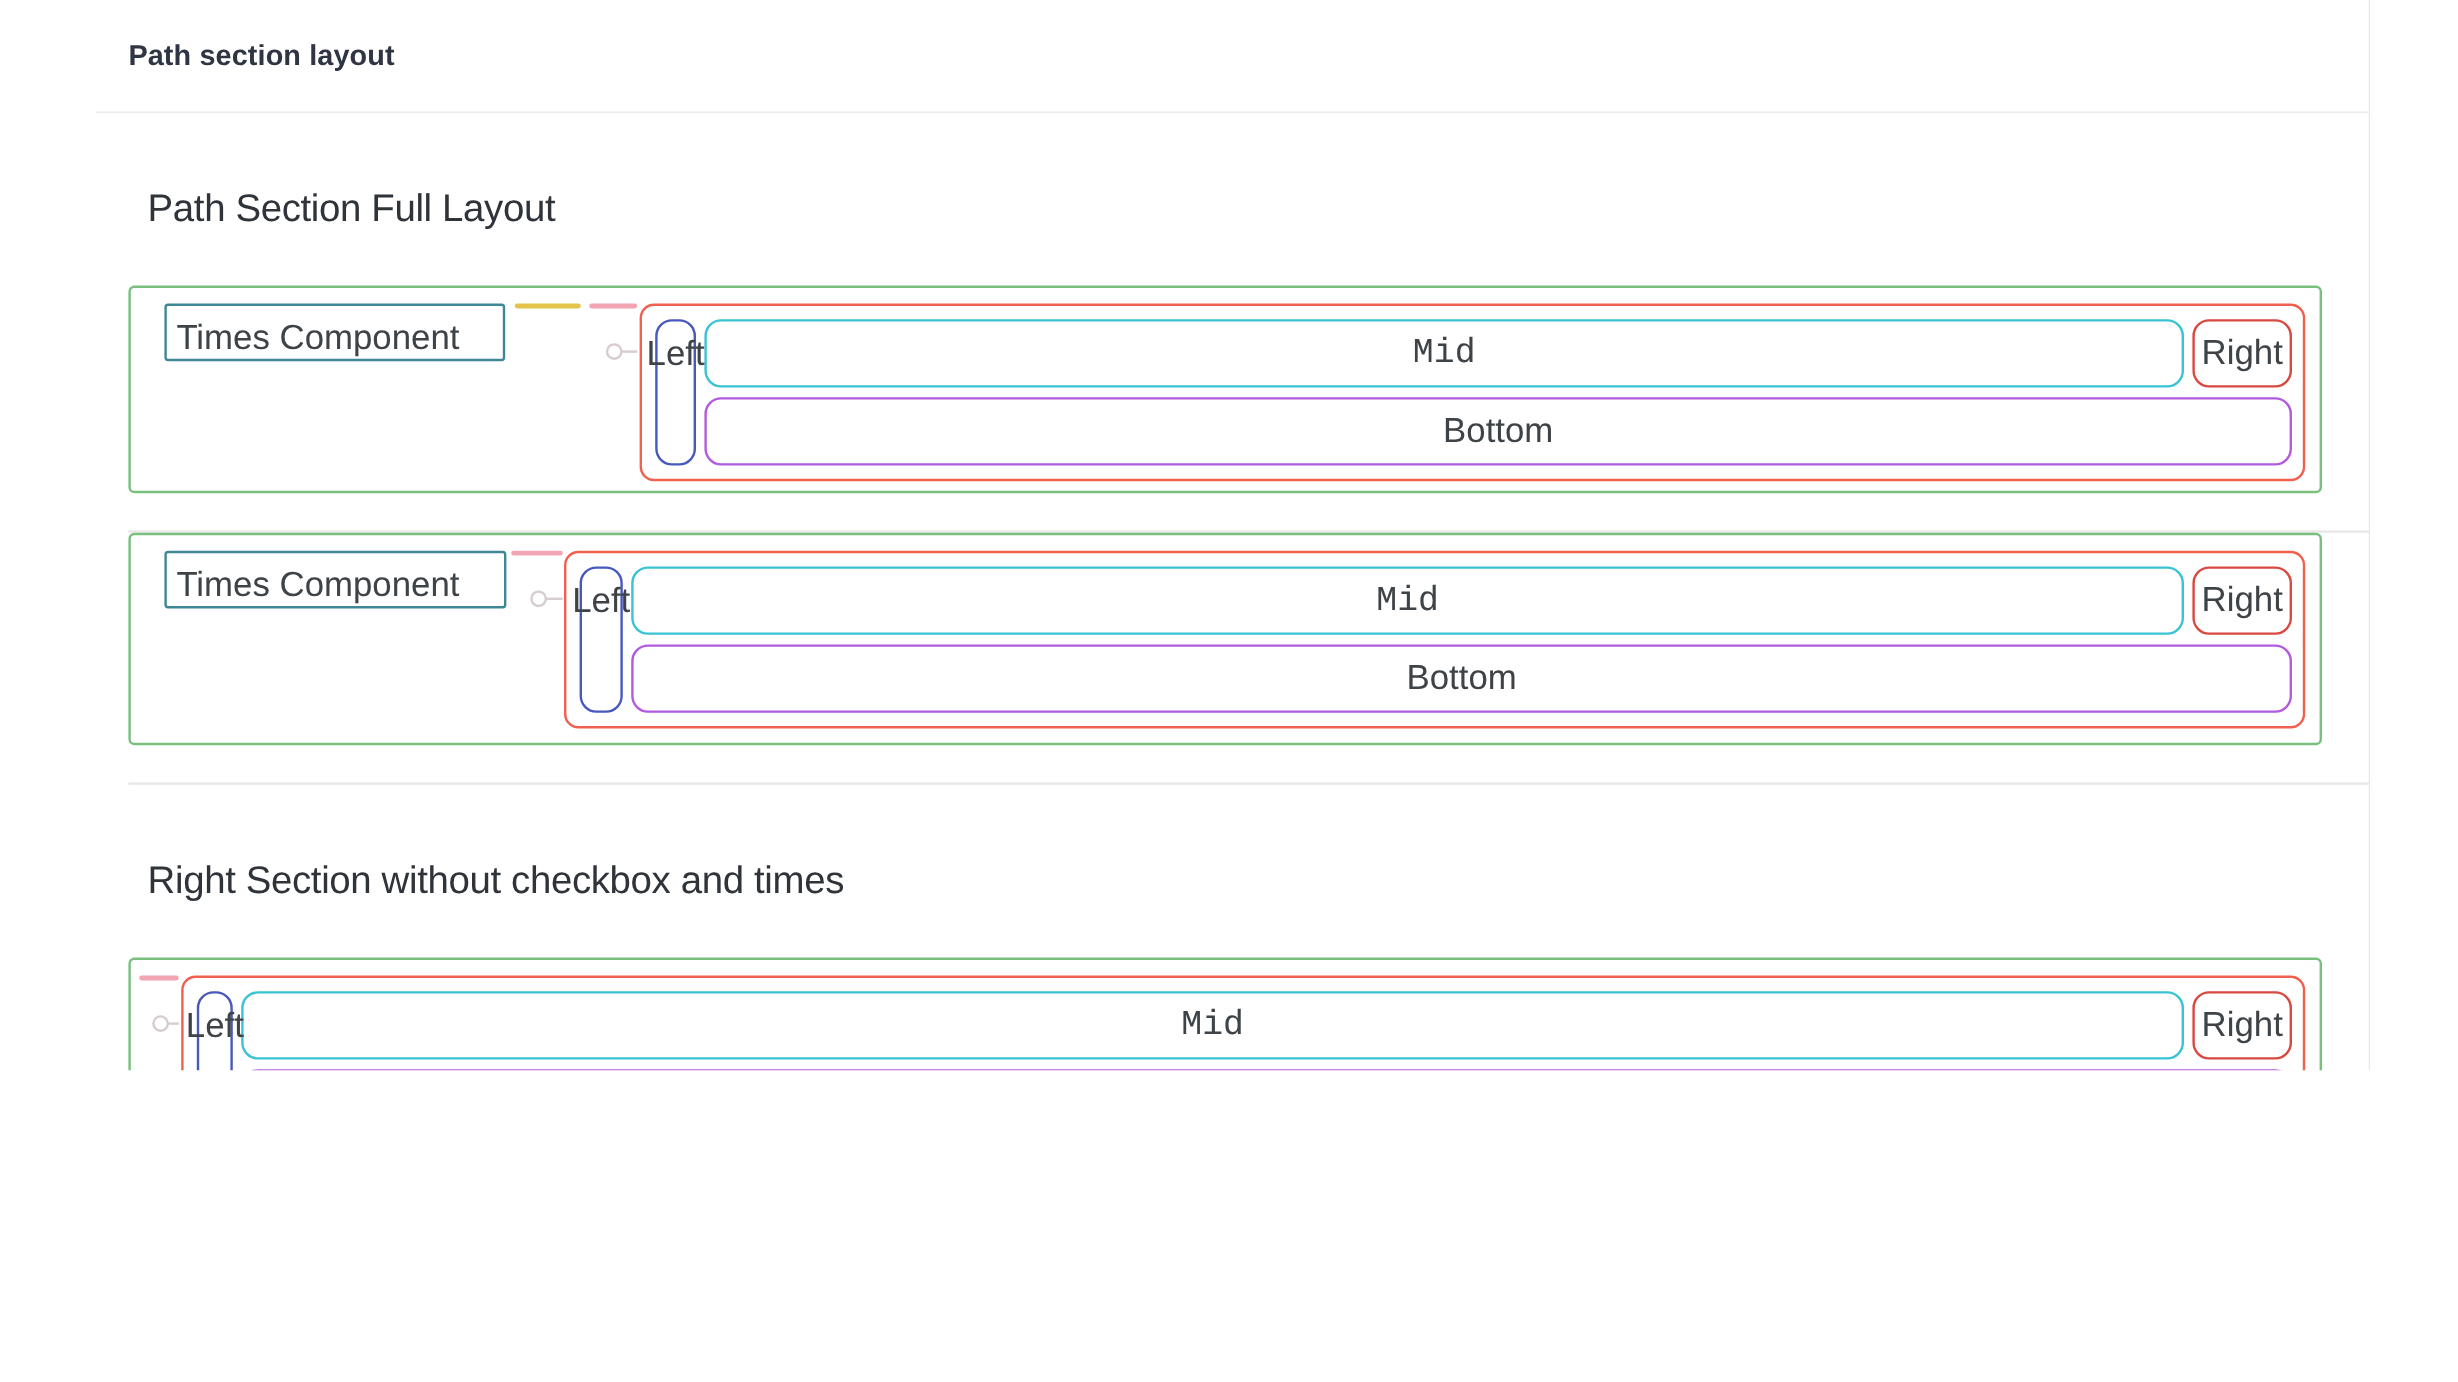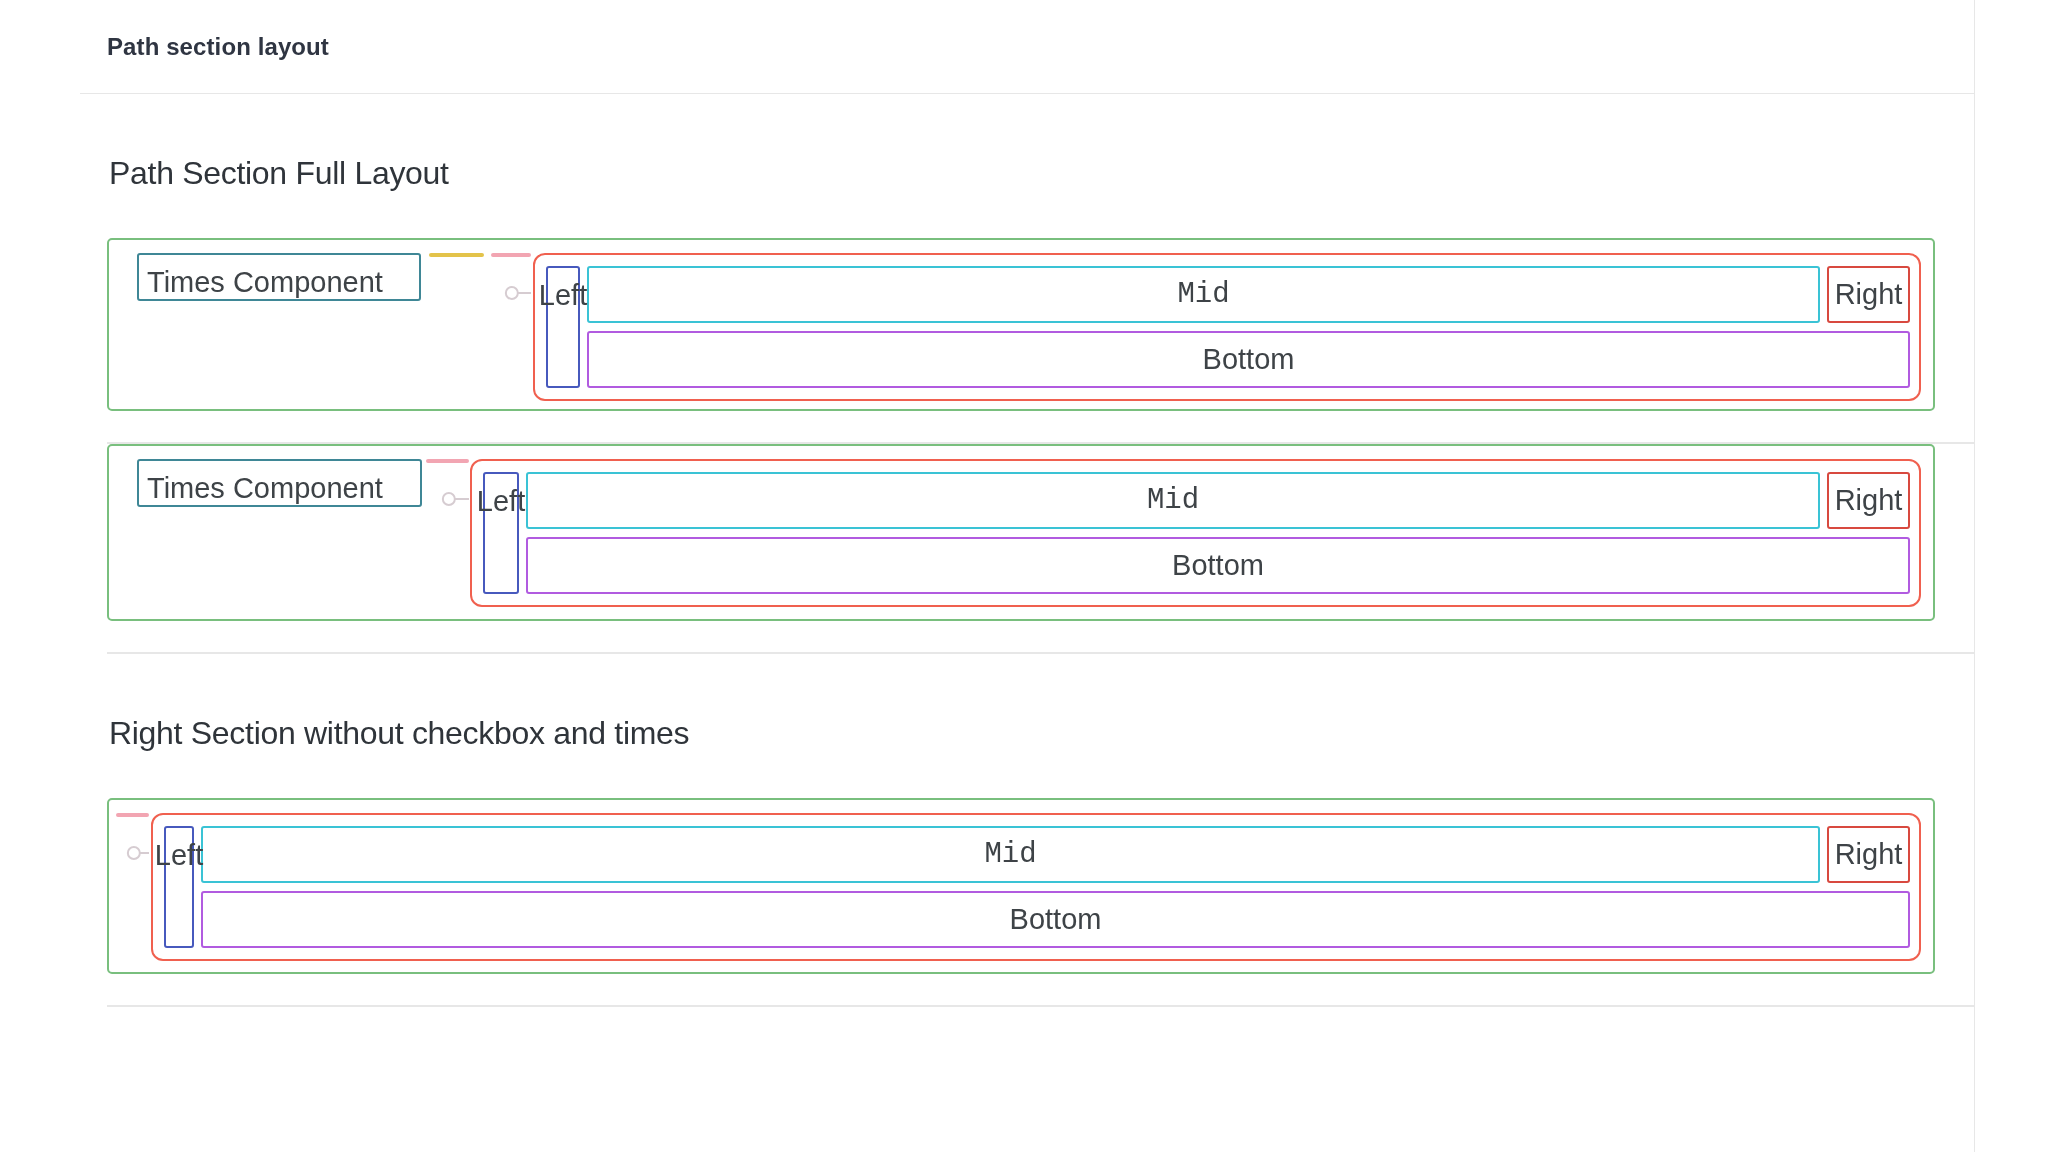--- a/index.html
+++ b/index.html
@@ -1,36 +1,36 @@
 <!DOCTYPE html>
 <html style="--canvas-outline: #79bf7e; --times-outline: #3f8796; --checkbox-outline: #e3c34a; --radio-outline: #f2a5b2; --path-outline: #f0604f; --left-outline: #4759bd; --mid-outline: #3ac3d5; --right-outline: #d8493f; --bottom-outline: #b15be0; --radio-icon: #d6ccd1; --heading-text: #2f343a; --label-text: #3e4347; --divider: #e7e7e7;"><head>
 <meta charset="utf-8">
 <style>
   html,body{margin:0;padding:0;background:#ffffff;}
   .app{
-    position:relative;width:2048px;height:1152px;background:#ffffff;overflow:hidden;
+    position:relative;width:2048px;height:892px;background:#ffffff;overflow:hidden;
     font-family:"Liberation Sans","DejaVu Sans",sans-serif;
     -webkit-font-smoothing:antialiased;
   }
   .content-pane{
     position:absolute;top:0;left:0;bottom:0;right:73px;
     border-right:1px solid var(--divider,#e7e7e7);
     background:#ffffff;
   }
   .right-gutter{position:absolute;top:0;right:0;bottom:0;width:72px;background:#ffffff;}
 
   
   .topbar{position:relative;height:94px;display:flex;align-items:center;padding-left:107px;box-sizing:border-box;}
   .topbar-rule{position:absolute;left:80px;right:0;bottom:0;height:1px;background:var(--divider,#e7e7e7);}
   .page-title{font-size:24px;font-weight:700;color:#2f3542;letter-spacing:0.1px;}
 
   
   .docs{padding:0 39px 0 107px;}
   h1.story-title{
-    margin:60px 0 46px 2px;font-size:32px;font-weight:400;line-height:38px;
+    margin:60px 0 46px 16px;font-size:32px;font-weight:400;line-height:38px;
     color:var(--heading-text,#2f343a);letter-spacing:-0.3px;
   }
   hr.section-divider{border:0;height:2px;background:var(--divider,#e7e7e7);margin:31px -39px 0 0;}
 
   
   .canvas{
     border:2px solid var(--canvas-outline,#79bf7e);border-radius:5px;
     padding:13px 12px 8px 28px;box-sizing:border-box;
     display:flex;align-items:flex-start;position:relative;background:#fff;
   }
@@ -69,21 +69,21 @@
 
   .path-container{
     flex:1 1 auto;border:2px solid var(--path-outline,#f0604f);border-radius:12px;
     box-sizing:border-box;padding:11px 9px 11px 11px;
     display:grid;grid-template-columns:34px 1fr 83px;grid-template-rows:57px 57px;
     gap:8px 7px;align-content:start;
   }
   .canvas.d2 .path-container{grid-template-columns:36px 1fr 83px;}
   .canvas.d3 .path-container{grid-template-columns:30px 1fr 83px;}
 
-  .box{box-sizing:border-box;border-radius:3px;font-size:29px;color:var(--label-text,#3e4347);}
+  .box{box-sizing:border-box;border-radius:14px;font-size:29px;color:var(--label-text,#3e4347);}
   .left-box{
     grid-column:1;grid-row:1/3;border:2px solid var(--left-outline,#4759bd);
     position:relative;overflow:visible;
   }
   .left-box .lbl{
     position:absolute;top:10px;left:50%;transform:translateX(-50%);
     white-space:nowrap;line-height:34px;
   }
   .mid-box{
     grid-column:2;grid-row:1;border:2px solid var(--mid-outline,#3ac3d5);

